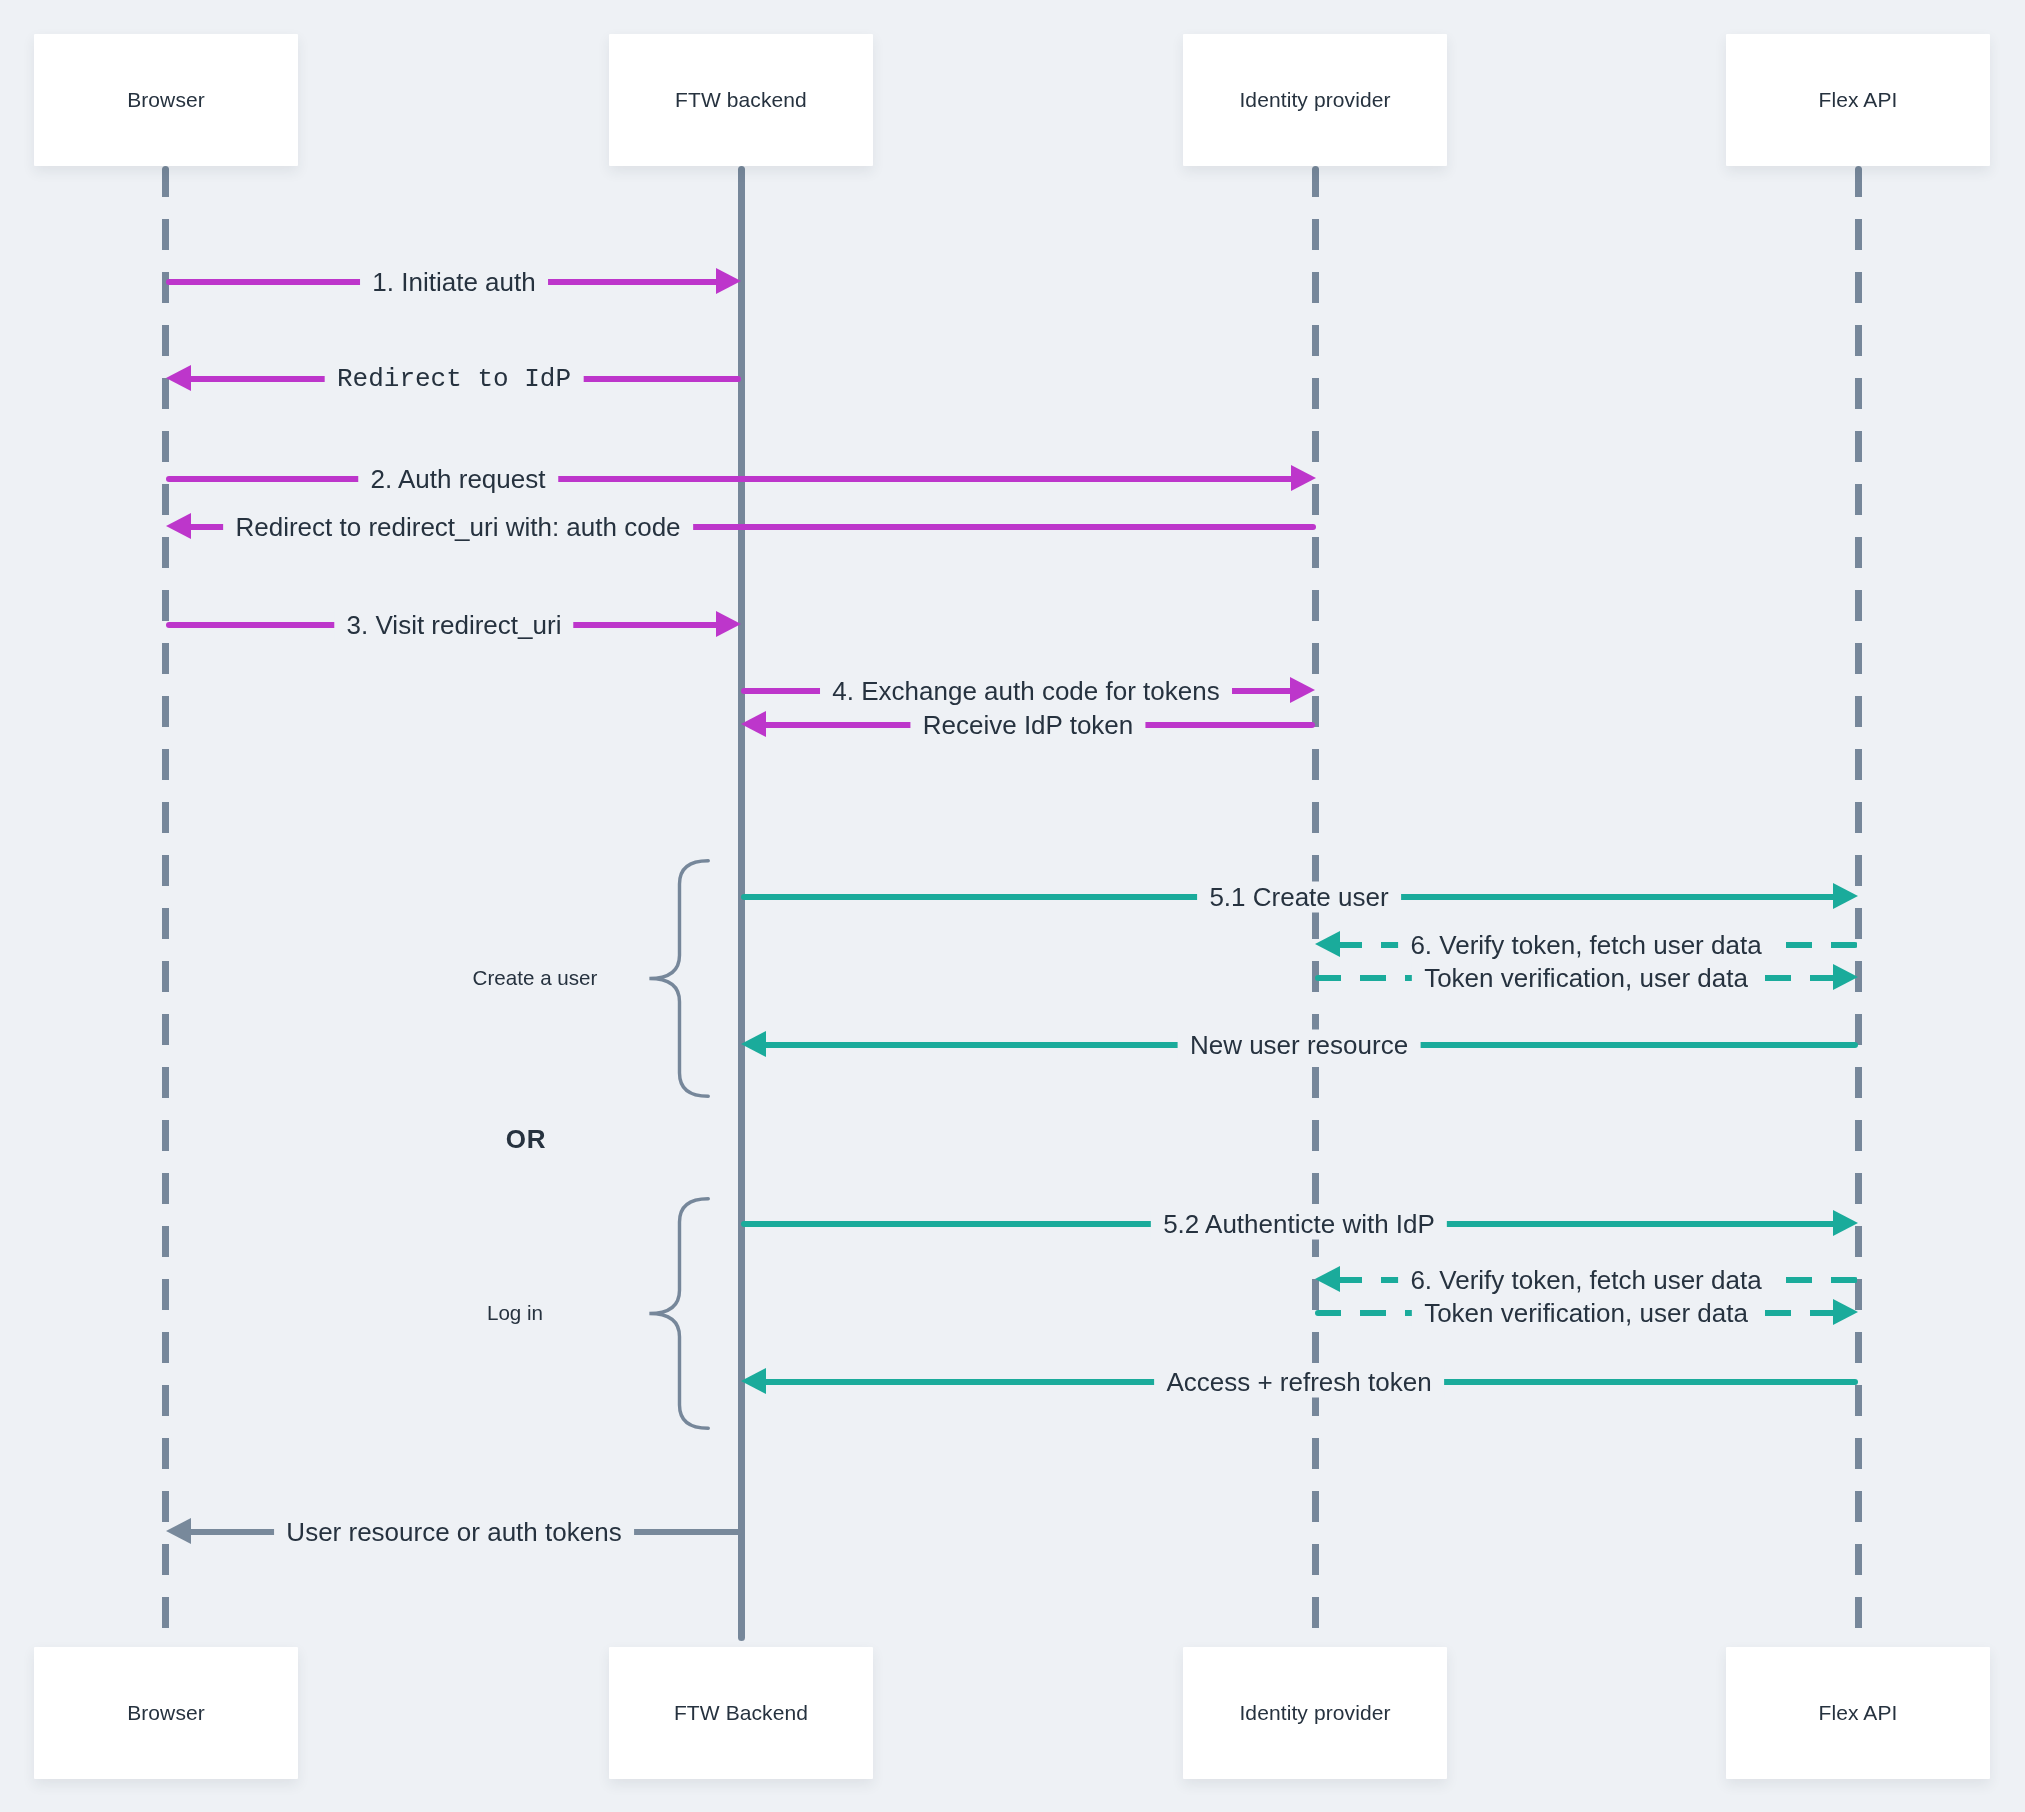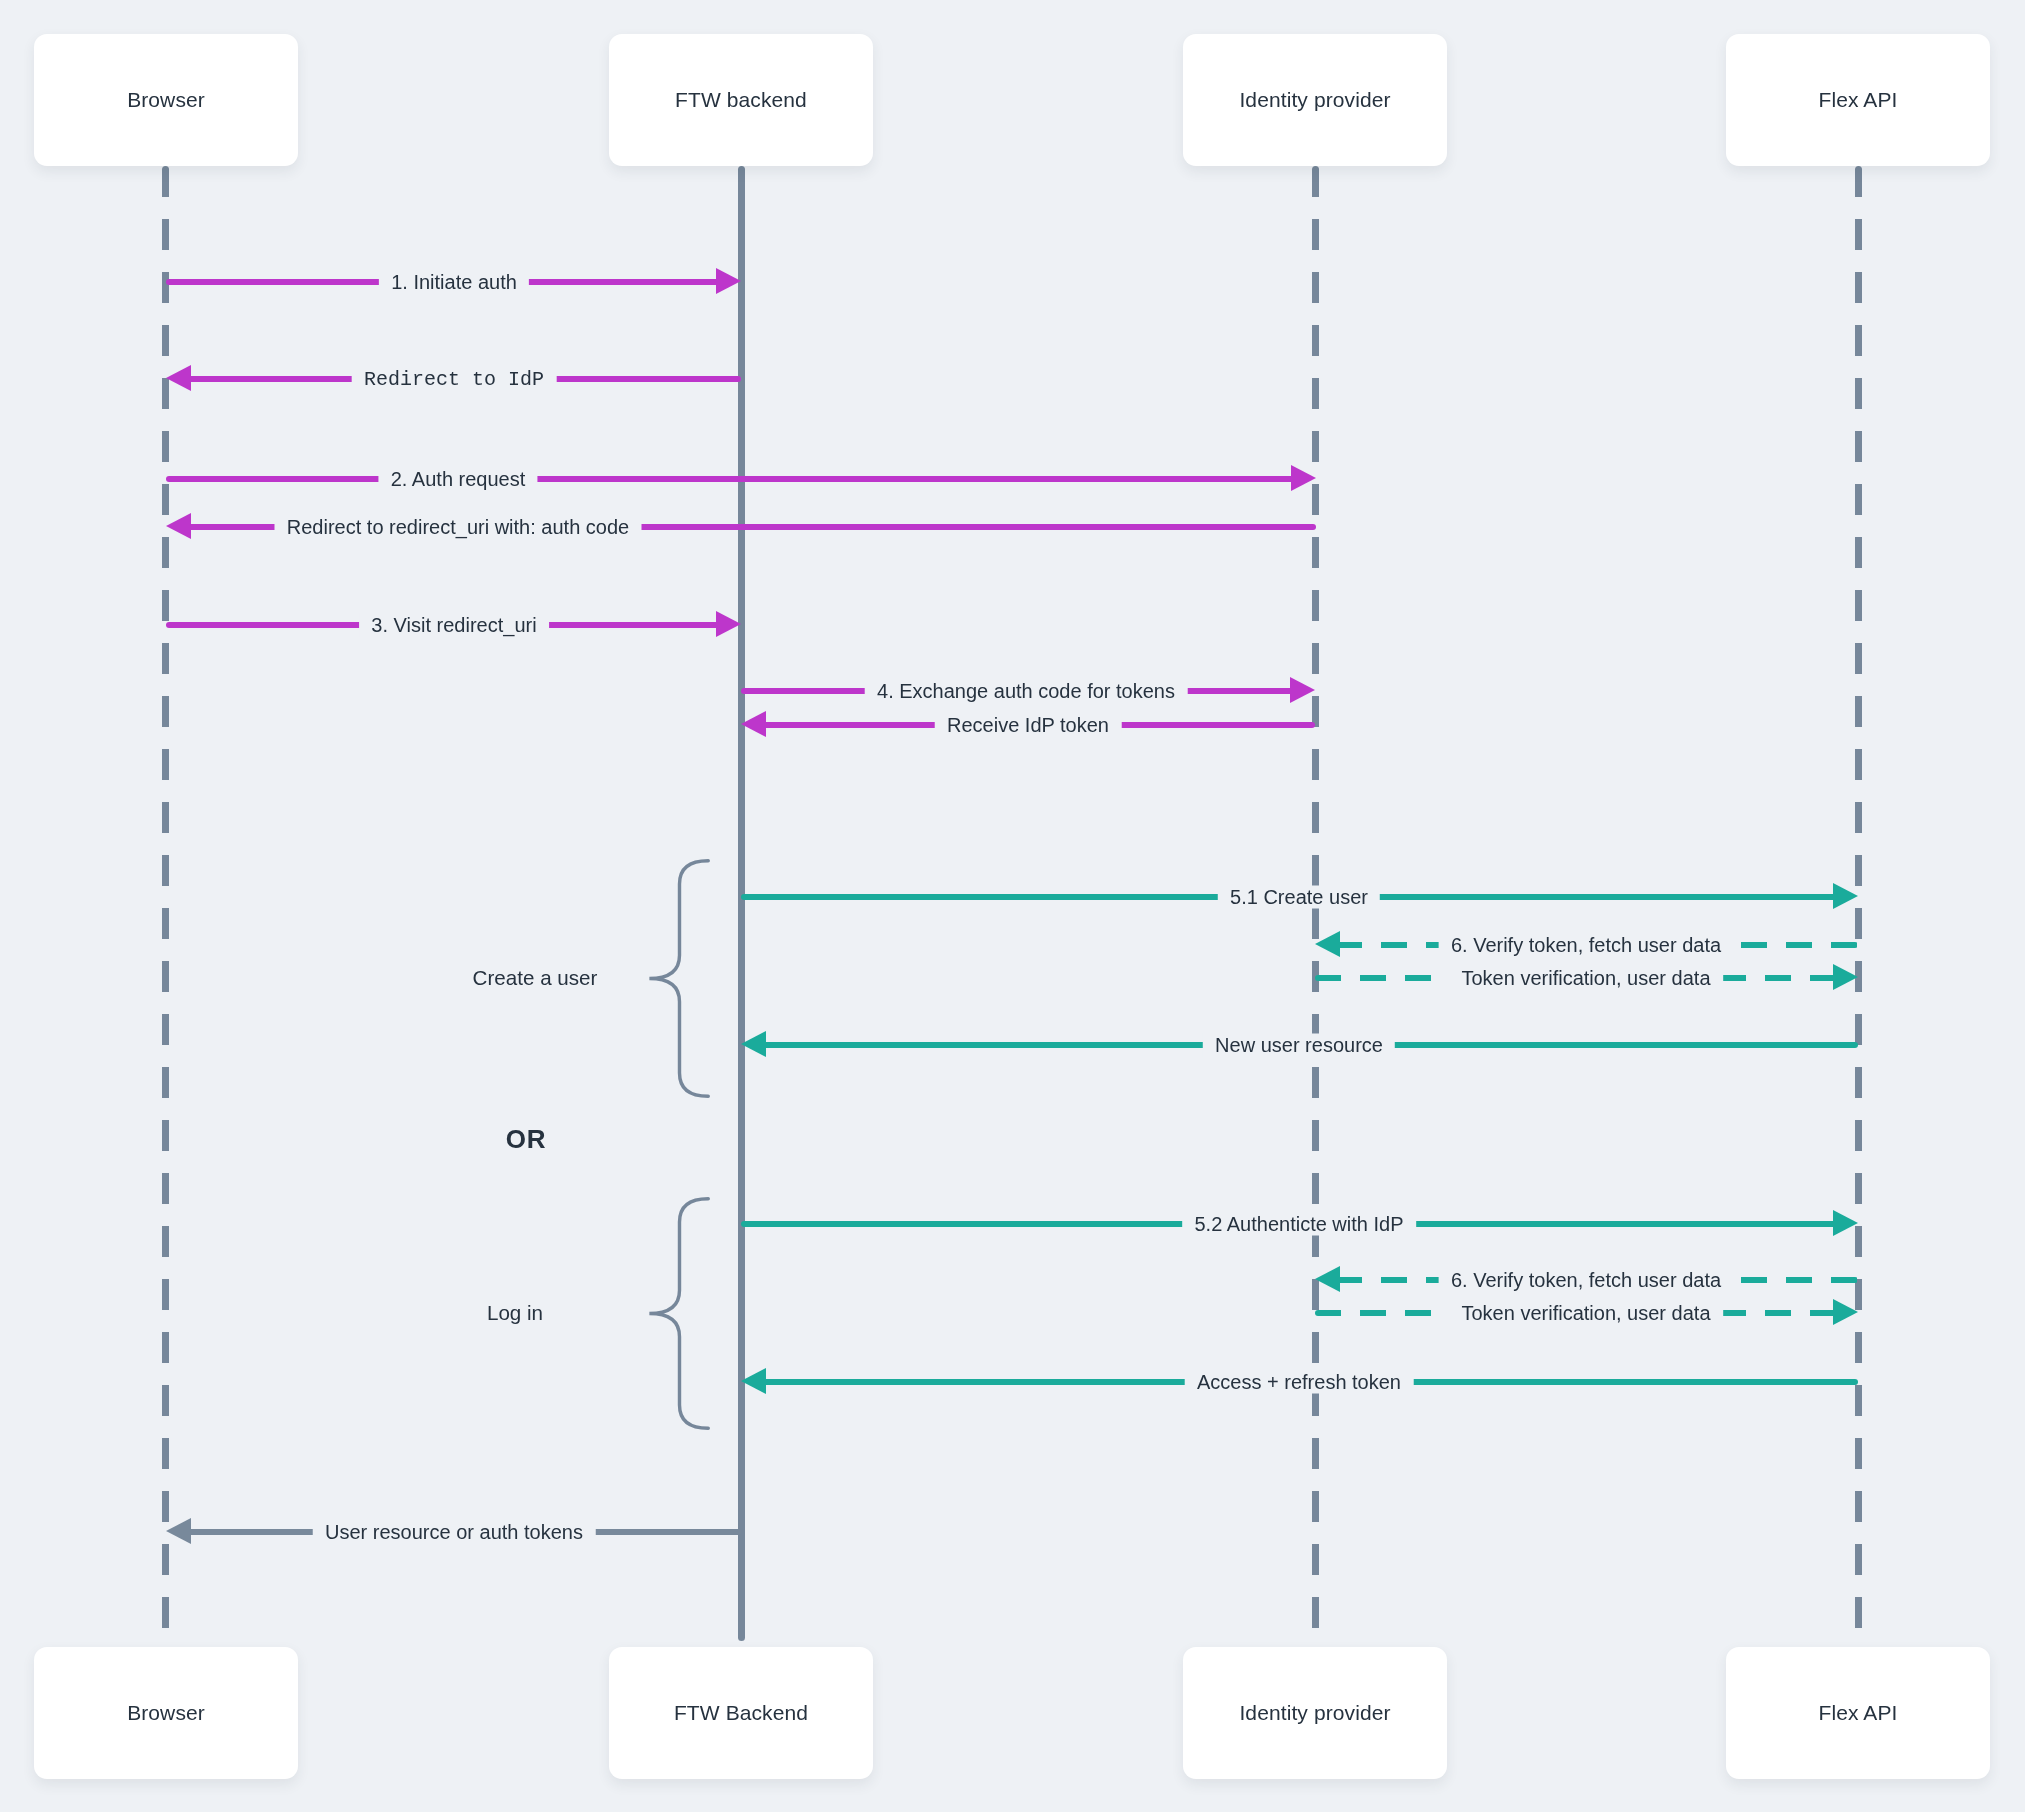--- a/index.html
+++ b/index.html
@@ -5,21 +5,21 @@
   :root{
     --bg:#eef1f5; --text:#26323f; --box:#ffffff; --lifeline:#76879a;
   }
   html,body{margin:0;padding:0;background:var(--bg);}
   .stage{
     position:relative;width:2025px;height:1813px;background:var(--bg);
     font-family:"Liberation Sans",sans-serif;color:var(--text);overflow:hidden;
   }
   .actor-box{
     position:absolute;width:264px;height:132px;background:var(--box);
-    border-radius:13px;box-shadow:0 5.5px 12.3px rgba(35,50,65,.08);
+    border-radius:1px;box-shadow:0 5.5px 12.3px rgba(35,50,65,.08);
     display:flex;align-items:center;justify-content:center;
     font-size:21px;letter-spacing:0.1px;
   }
   .lifeline{position:absolute;width:6.9px;border-radius:4.1px;}
   .lifeline.dashed{
     background:repeating-linear-gradient(180deg,var(--lifeline) 0 31.5px,transparent 31.5px 53px);
   }
   .lifeline.solid{background:var(--lifeline);}
   .msg{position:absolute;height:30px;}
   .msg .shaft{position:absolute;top:11.6px;height:6.9px;border-radius:4.1px;}
@@ -28,21 +28,21 @@
     background:repeating-linear-gradient(90deg,currentColor 0 26px,transparent 26px 45px);
   }
   .msg .head{
     position:absolute;top:1.4px;width:0;height:0;
     border-top:13.7px solid transparent;border-bottom:13.7px solid transparent;
   }
   .msg .head.right{right:0;border-left:25px solid currentColor;}
   .msg .head.left{left:0;border-right:25px solid currentColor;}
   .msg .label{
     position:absolute;top:15px;transform:translate(-50%,-50%);
-    background:var(--bg);padding:0 12.3px;font-size:20px;white-space:nowrap;
+    background:var(--bg);padding:0 12.3px;font-size:26px;white-space:nowrap;
     color:var(--text);
   }
   .brace{position:absolute;}
   .brace path{fill:none;stroke:var(--lifeline);stroke-width:5;stroke-linecap:round;}
   .brace-label{
     position:absolute;transform:translate(-50%,-50%);
     font-size:20.6px;white-space:nowrap;color:var(--text);
   }
   .or-label{
     position:absolute;transform:translate(-50%,-50%);

